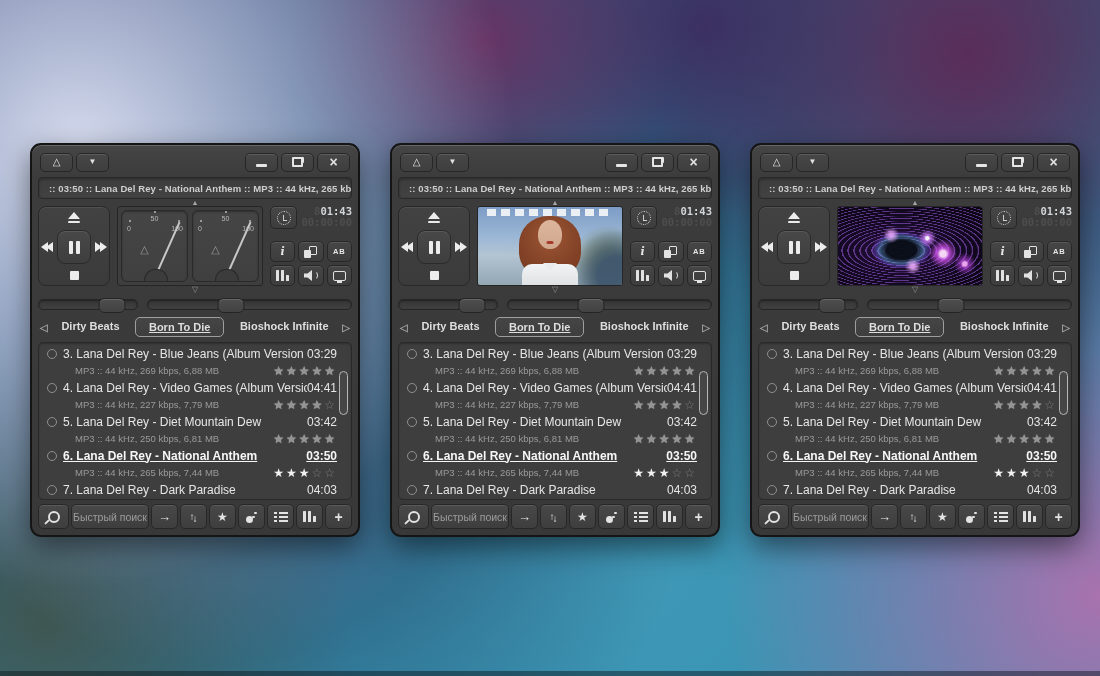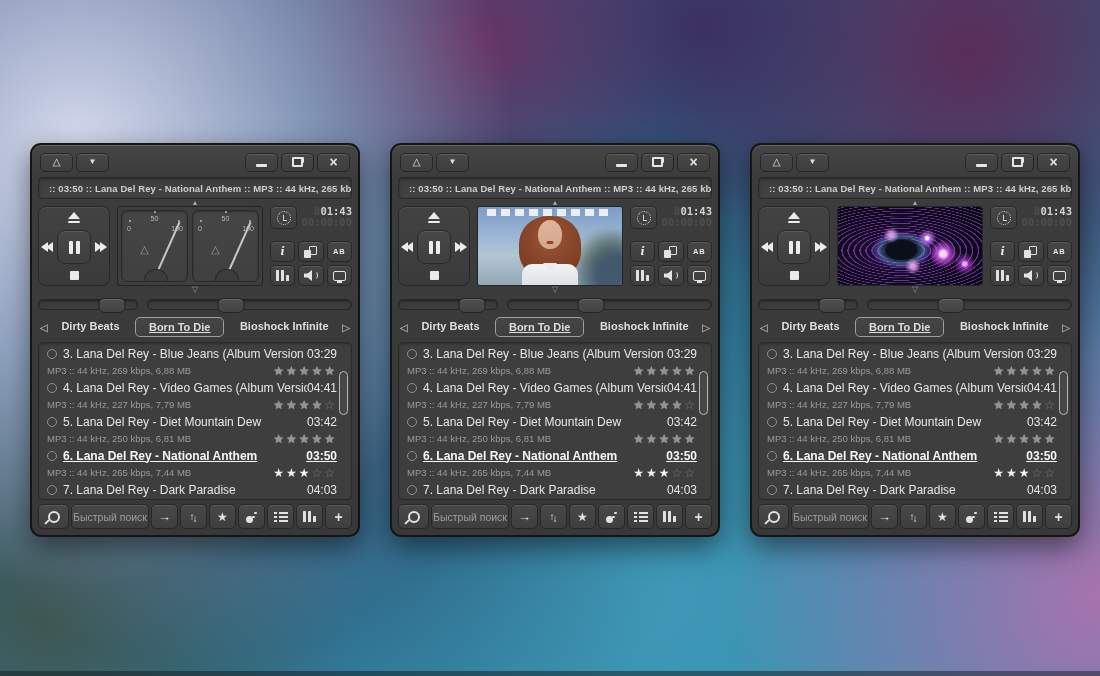--- a/index.html
+++ b/index.html
@@ -165,21 +165,21 @@
 
   
   .playlist{flex:1;min-height:0;margin-top:3px;box-sizing:border-box;border:1px solid #292929;border-radius:5px;
       background:#3e3e3e;box-shadow:inset 0 1px 2px rgba(0,0,0,.25);overflow:hidden;position:relative;padding:2px 14px 0 8px}
   .pl-item{height:34px;cursor:pointer}
   .pl-item .l1{display:flex;align-items:center;height:17px;font-size:12px;color:#e6e6e6;white-space:nowrap;overflow:hidden}
   .pl-item .dot{flex:none;width:8px;height:8px;border:1px solid #8f8f8f;border-radius:50%;margin-right:6px}
   .pl-item .t{flex:1;overflow:hidden;white-space:nowrap}
   .pl-item .d{}
   .pl-item .l2{display:flex;align-items:center;justify-content:space-between;height:17px;white-space:nowrap}
-  .pl-item .inf{font-size:9.5px;color:#9b9b9b;margin-left:0}
+  .pl-item .inf{font-size:9.5px;color:#9b9b9b;margin-left:28px}
   .stars{font-size:12px;letter-spacing:2px;line-height:12px}
   .stars .sf{color:#939393;text-shadow:0 0 1px #ddd}
   .stars .se{color:#7c7c7c}
   .pl-item.current .t,.pl-item.current .d{color:#f6f6f6;font-weight:bold;text-decoration:underline}
   .pl-item.current .sf{color:#f2f2f2;text-shadow:none}
   .scrollbar{position:absolute;right:2px;top:2px;bottom:2px;width:11px;cursor:pointer}
   .scrollbar .thumb{position:absolute;left:1px;top:26px;width:9px;height:44px;box-sizing:border-box;
       background:#464646;border:1px solid #b5b5b5;border-radius:5px}
 
   

